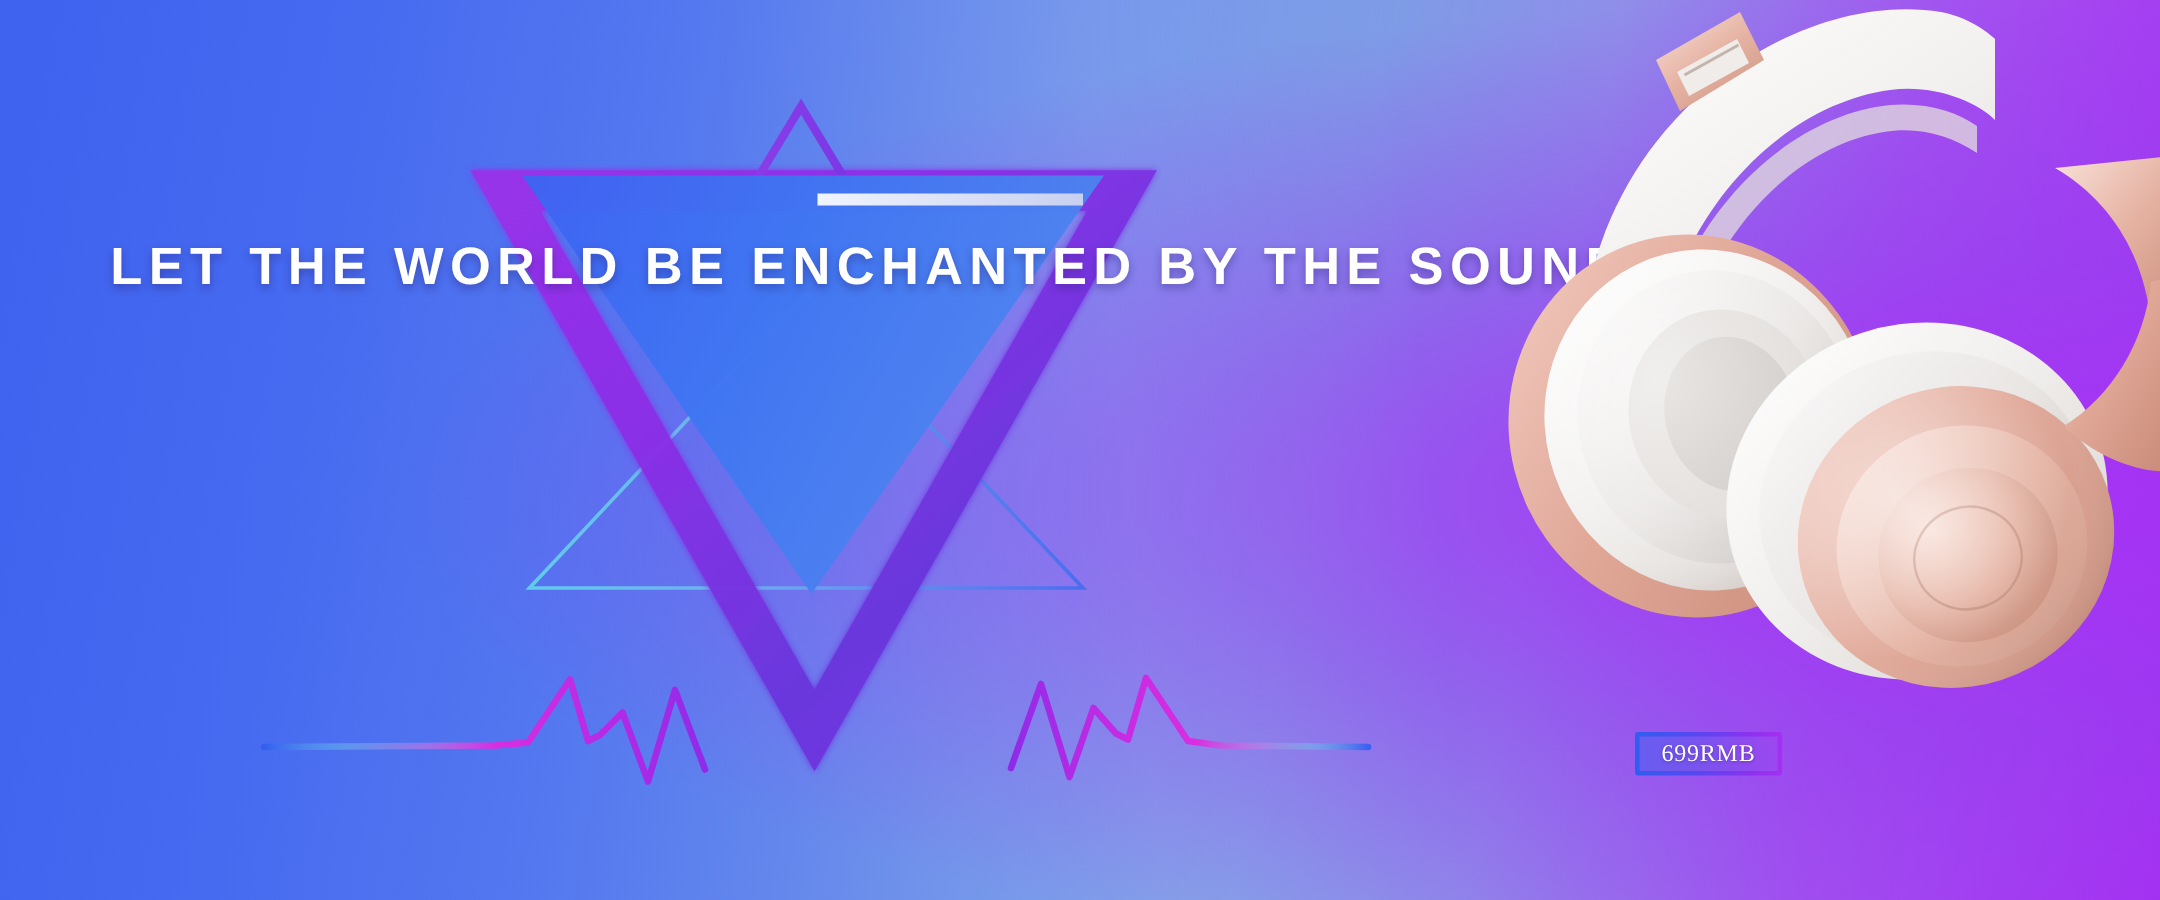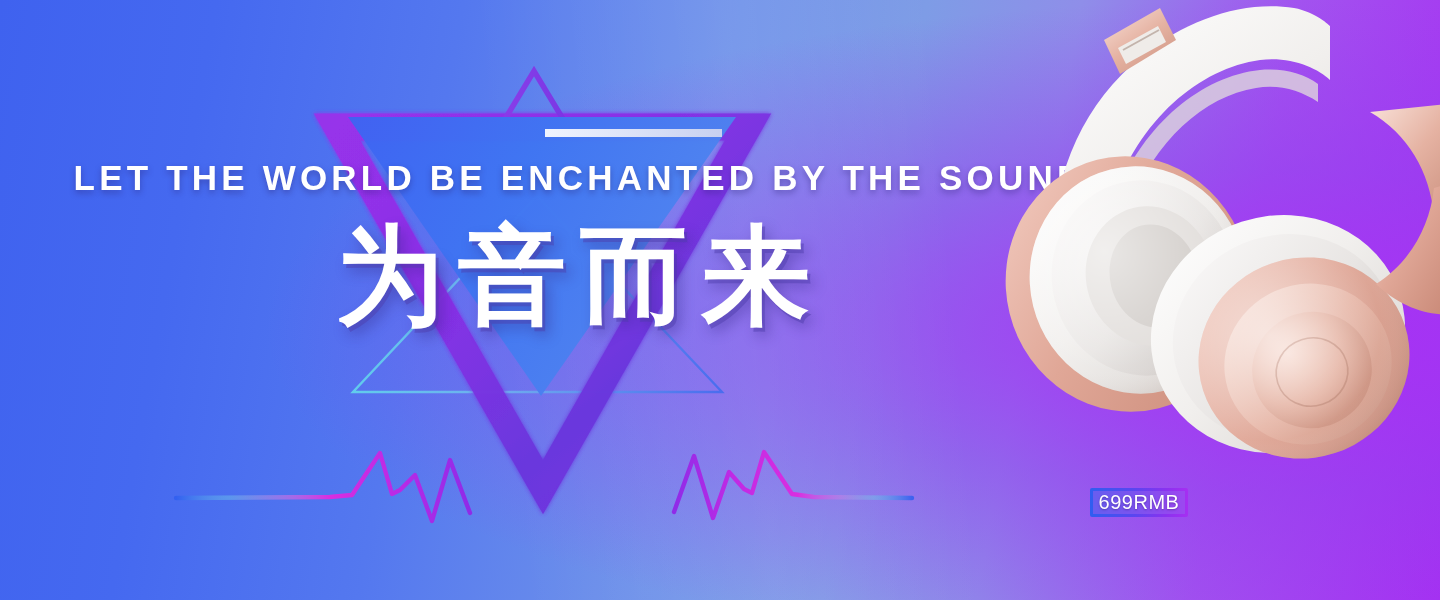--- a/index.html
+++ b/index.html
@@ -95,23 +95,23 @@
   .price-badge-inner {
     width: 100%;
     height: 100%;
     background: rgba(150,95,238,0.55);
     display: flex;
     align-items: center;
     justify-content: center;
   }
   .price-badge-text {
     color: #ffffff;
-    font-size: 20px;
+    font-size: 16px;
     letter-spacing: 0.5px;
-    font-family: Liberation Sans, sans-serif;
+    font-family: Liberation Serif, serif;
     text-shadow: 0 1px 2px rgba(60,30,120,0.5);
   }
 
   
   .product {
     position: absolute;
     right: -8px;
     top: -16px;
     width: 470px;
     height: 490px;
@@ -194,21 +194,20 @@
 
     <path d="M 176 498 L 330 497 L 352 495 L 380 453 L 392 494 L 400 490
              L 415 475 L 432 521 L 450 460 L 470 513" fill="none" stroke="url(#gradWaveL)" stroke-width="4.4" stroke-linecap="round" stroke-linejoin="round"></path>
 
     <path d="M 674 512 L 694 456 L 713 518 L 729 472 L 744 489 L 752 493
              L 764 452 L 792 494 L 814 497 L 912 498" fill="none" stroke="url(#gradWaveR)" stroke-width="4.4" stroke-linecap="round" stroke-linejoin="round"></path>
   </svg>
 
   <div class="headline">LET THE WORLD BE ENCHANTED BY THE SOUND</div>
 
-  <div class="subline">为音而来</div>
 
   <svg class="product" viewBox="0 0 470 490" xmlns="http://www.w3.org/2000/svg">
     <defs>
       <linearGradient id="rose1" x1="0" y1="0" x2="1" y2="1">
         <stop offset="0%" stop-color="#f3cdc2"></stop>
         <stop offset="45%" stop-color="#e0a797"></stop>
         <stop offset="100%" stop-color="#c98977"></stop>
       </linearGradient>
       <linearGradient id="rose2" x1="0.1" y1="0" x2="0.9" y2="1">
         <stop offset="0%" stop-color="#f7ddd4"></stop>

